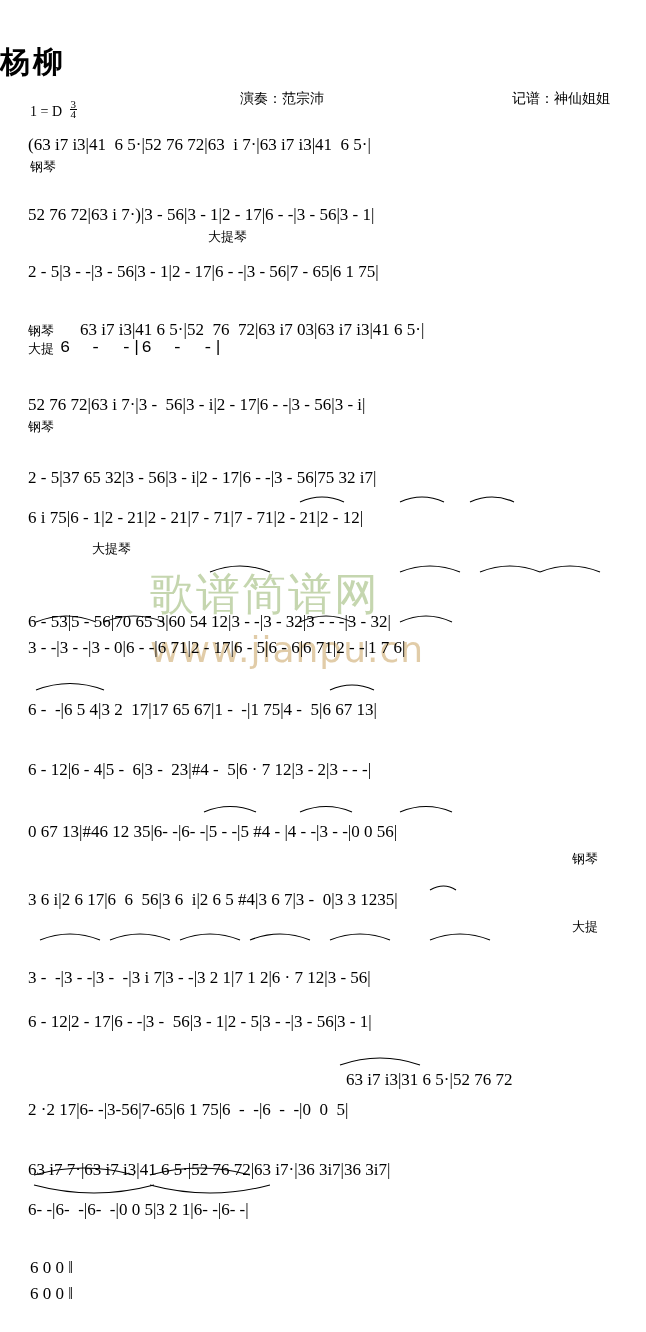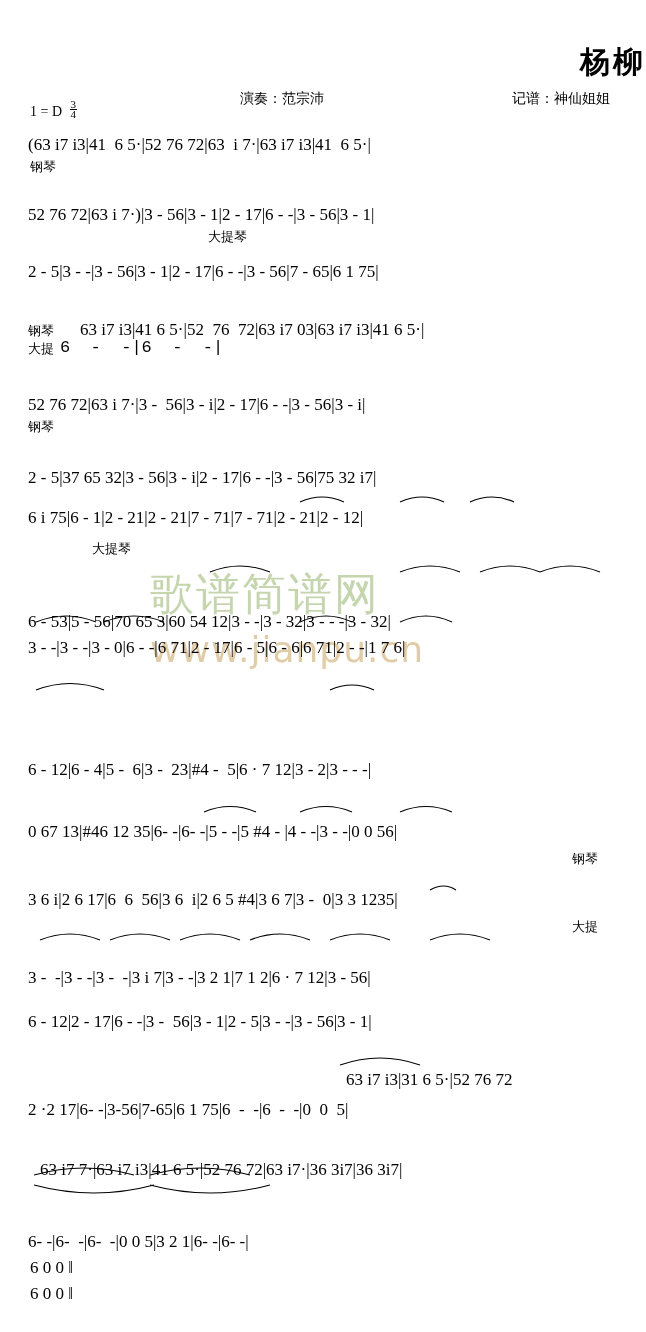--- a/index.html
+++ b/index.html
@@ -48,21 +48,21 @@
     letter-spacing: 1px;
     line-height: 44px;
     margin-top: 8px;
     white-space: nowrap;
   }
   .title {
     position: absolute;
     top: 42px;
     left: 0;
     width: 646px;
-    text-align: right;
+    text-align: left;
     font-size: 30px;
     font-family: "DejaVu Sans", sans-serif;
     font-weight: bold;
     letter-spacing: 3px;
   }
   .performer {
     position: absolute;
     top: 90px;
     left: 240px;
     font-size: 14px;
@@ -204,35 +204,36 @@
 
   <div class="line" style="top:468px;">2 - 5|37 65 32|3 - 56|3 - i|2 - 17|6 - -|3 - 56|75 32 i7|</div>
 
   <div class="line" style="top:508px;">6 i 75|6 - 1|2 - 21|2 - 21|7 - 71|7 - 71|2 - 21|2 - 12|</div>
   <div class="inst" style="top:540px; left:92px;">大提琴</div>
 
   <div class="line" style="top:612px;">6 - 53|5 - 56|70 65 3|60 54 12|3 - -|3 - 32|3 - - -|3 - 32|</div>
 
   <div class="line" style="top:638px;">3 - -|3 - -|3 - 0|6 - -|6 71|2 - 17|6 - 5|6 - 6|6 71|2 - -|1 7 6|</div>
 
+  <div class="line" style="top:700px;">6 -  -|6 5 4|3 2  17|17 65 67|1 -  -|1 75|4 -  5|6 67 13|</div>
 
   <div class="line" style="top:760px;">6 - 12|6 - 4|5 -  6|3 -  23|#4 -  5|6 · 7 12|3 - 2|3 - - -|</div>
 
   <div class="line" style="top:822px;">0 67 13|#46 12 35|6- -|6- -|5 - -|5 #4 - |4 - -|3 - -|0 0 56|</div>
   <div class="inst" style="top:850px; left:572px;">钢琴</div>
 
   <div class="line" style="top:890px;">3 6 i|2 6 17|6  6  56|3 6  i|2 6 5 #4|3 6 7|3 -  0|3 3 1235|</div>
   <div class="inst" style="top:918px; left:572px;">大提</div>
 
   <div class="line" style="top:968px;">3 -  -|3 - -|3 -  -|3 i 7|3 - -|3 2 1|7 1 2|6 · 7 12|3 - 56|</div>
 
   <div class="line" style="top:1012px;">6 - 12|2 - 17|6 - -|3 -  56|3 - 1|2 - 5|3 - -|3 - 56|3 - 1|</div>
 
   <div class="line" style="top:1070px; left:346px; width:290px;">63 i7 i3|31 6 5·|52 76 72</div>
   <div class="line" style="top:1100px;">2 ·2 17|6- -|3-56|7-65|6 1 75|6  -  -|6  -  -|0  0  5|</div>
 
-  <div class="line" style="top:1160px;margin-left:12px;">63 i7 7·|63 i7 i3|41 6 5·|52 76 72|63 i7·|36 3i7|36 3i7|</div>
-  <div class="line" style="top:1232px;">6- -|6-  -|6-  -|0 0 5|3 2 1|6- -|6- -|</div>
+  <div class="line" style="top:1160px;">63 i7 7·|63 i7 i3|41 6 5·|52 76 72|63 i7·|36 3i7|36 3i7|</div>
+  <div class="line" style="top:1200px;">6- -|6-  -|6-  -|0 0 5|3 2 1|6- -|6- -|</div>
 
   <div class="endbar" style="top:1258px; left:30px;">6 0 0 ‖</div>
   <div class="endbar" style="top:1284px; left:30px;">6 0 0 ‖</div>
 
 </div>
 
 </body></html>

